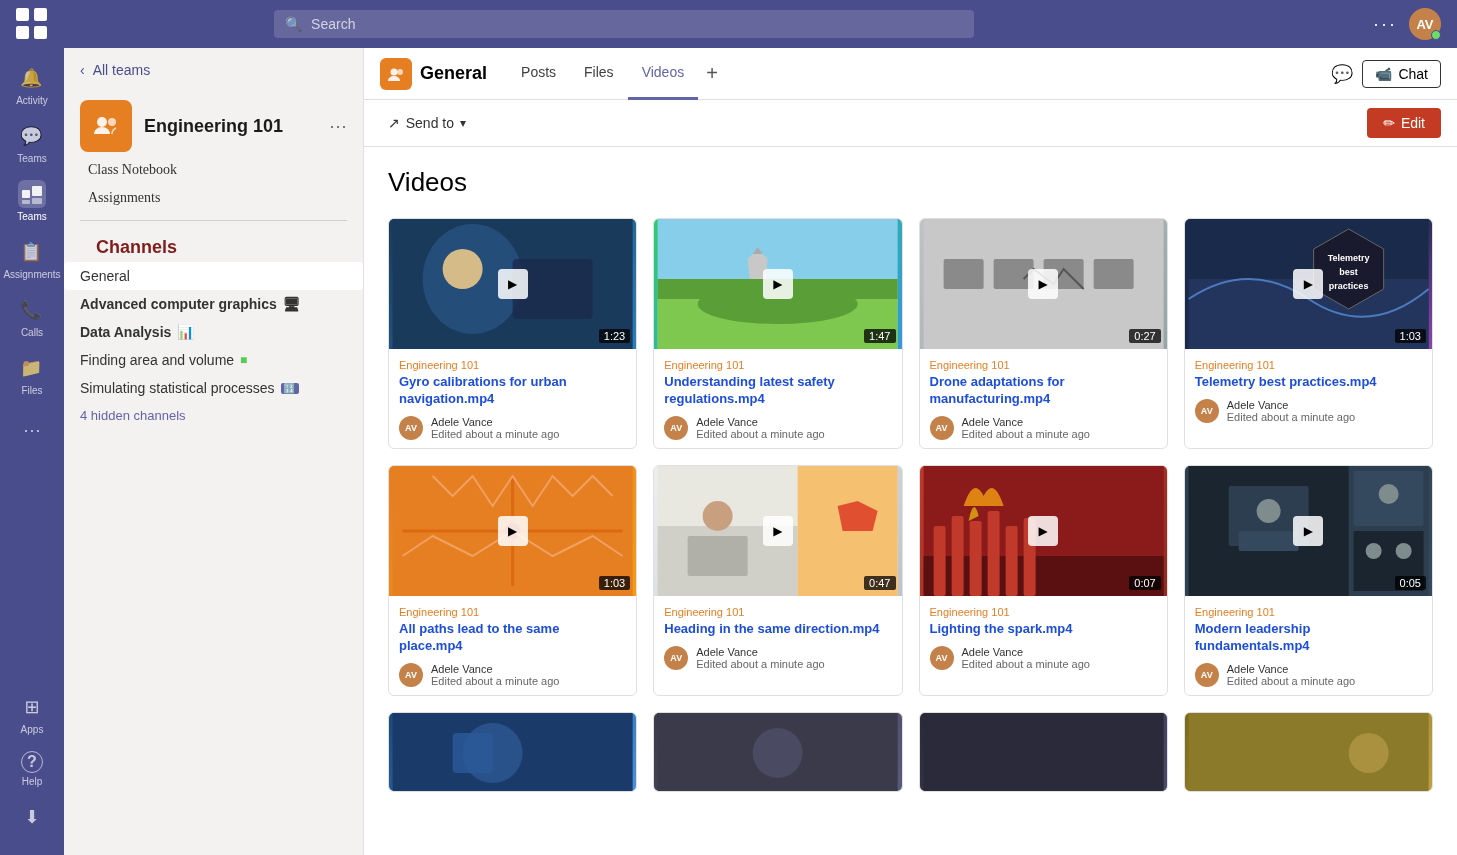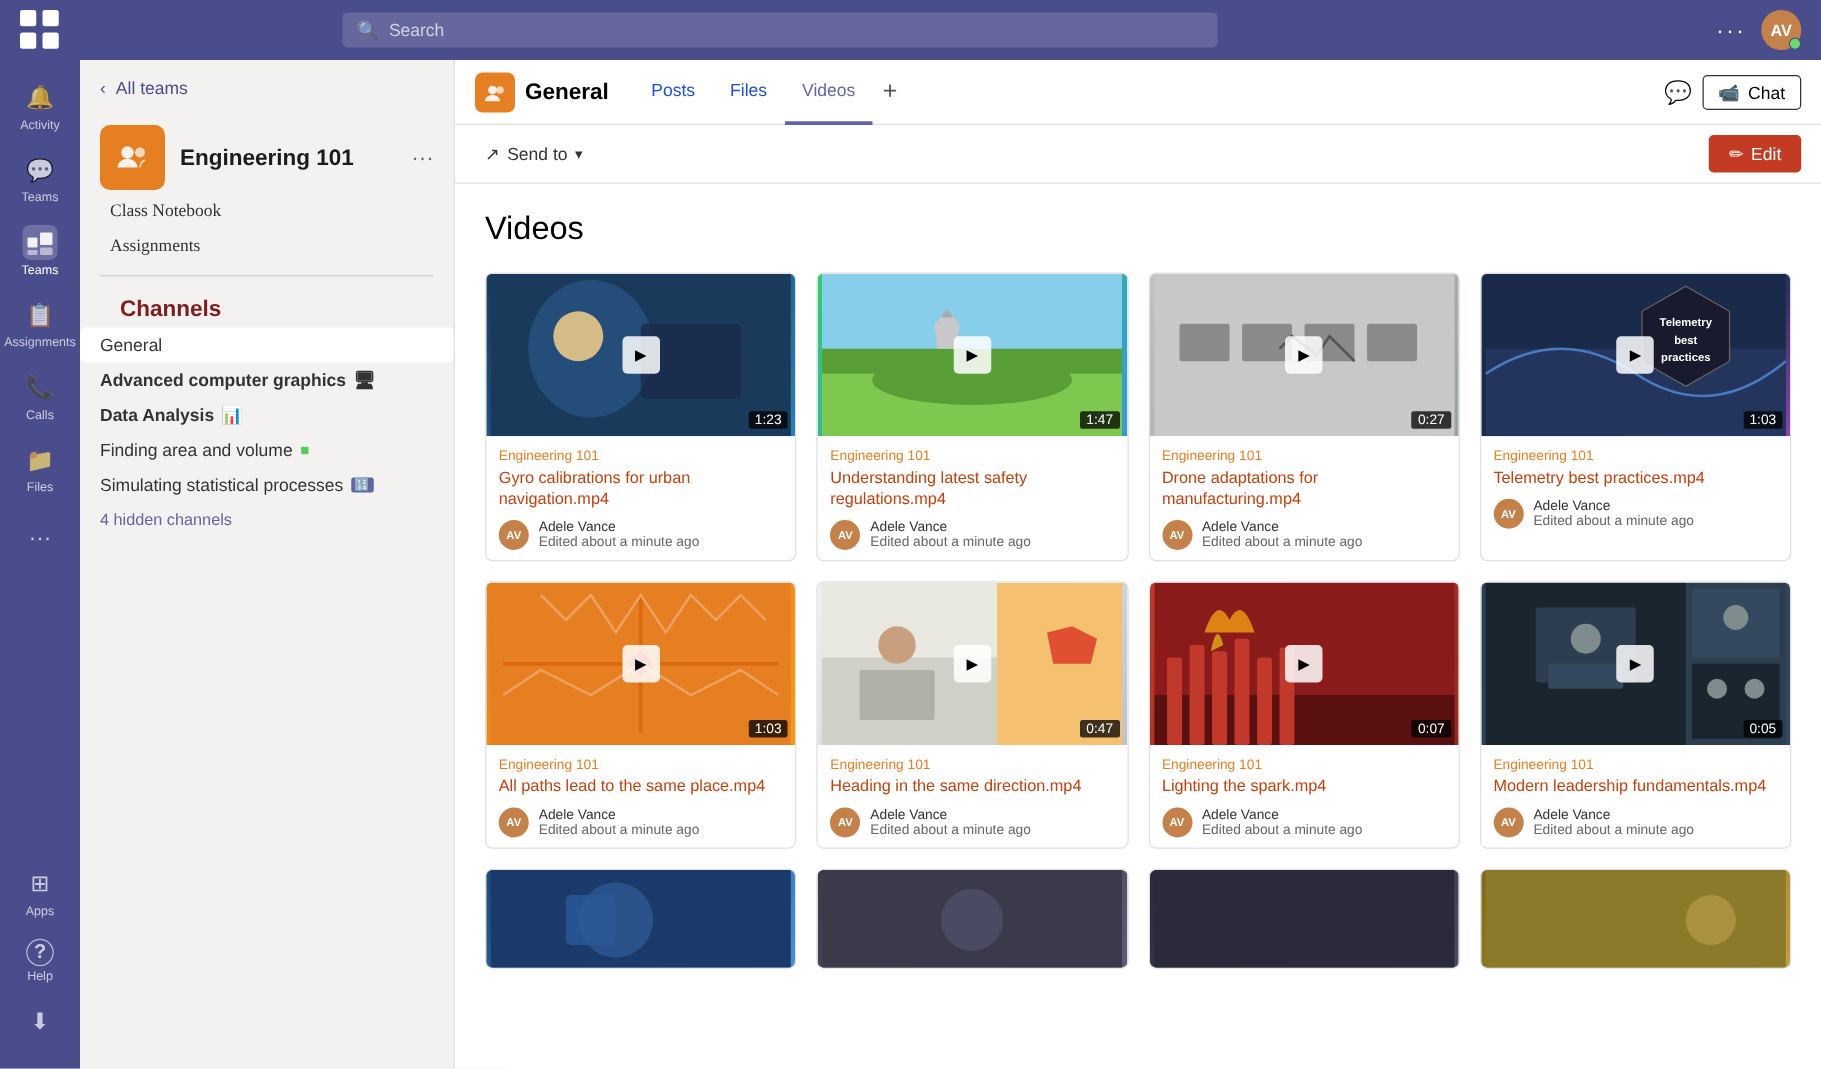--- a/index.html
+++ b/index.html
@@ -190,21 +190,21 @@
       color: white; font-size: 14px;
     }
     .channel-title {
       font-size: 18px; font-weight: 600;
     }
     .channel-tabs {
       display: flex; align-items: center; gap: 0;
       margin-left: 12px;
     }
     .channel-tab {
-      font-size: 14px; color: #1d4ed8;
+      font-size: 14px; color: #404040;
       padding: 0 14px;
       height: 52px;
       display: flex; align-items: center;
       cursor: pointer;
       border-bottom: 3px solid transparent;
     }
     .channel-tab.active {
       color: #6264a7;
       border-bottom: 3px solid #6264a7;
       font-weight: 500;
@@ -302,21 +302,21 @@
       z-index: 2;
     }
     .video-info {
       padding: 10px 10px 8px;
     }
     .video-team {
       font-size: 11px; color: #e67e22; font-weight: 500;
       margin-bottom: 3px;
     }
     .video-name {
-      font-size: 13px; color: #c2410c; font-weight: 400;
+      font-size: 13px; color: #1d4ed8; font-weight: 700;
       margin-bottom: 8px;
       line-height: 1.3;
     }
     .video-meta {
       display: flex; align-items: center; gap: 8px;
     }
     .video-avatar {
       width: 24px; height: 24px;
       border-radius: 50%;
       background: #c4824a;

